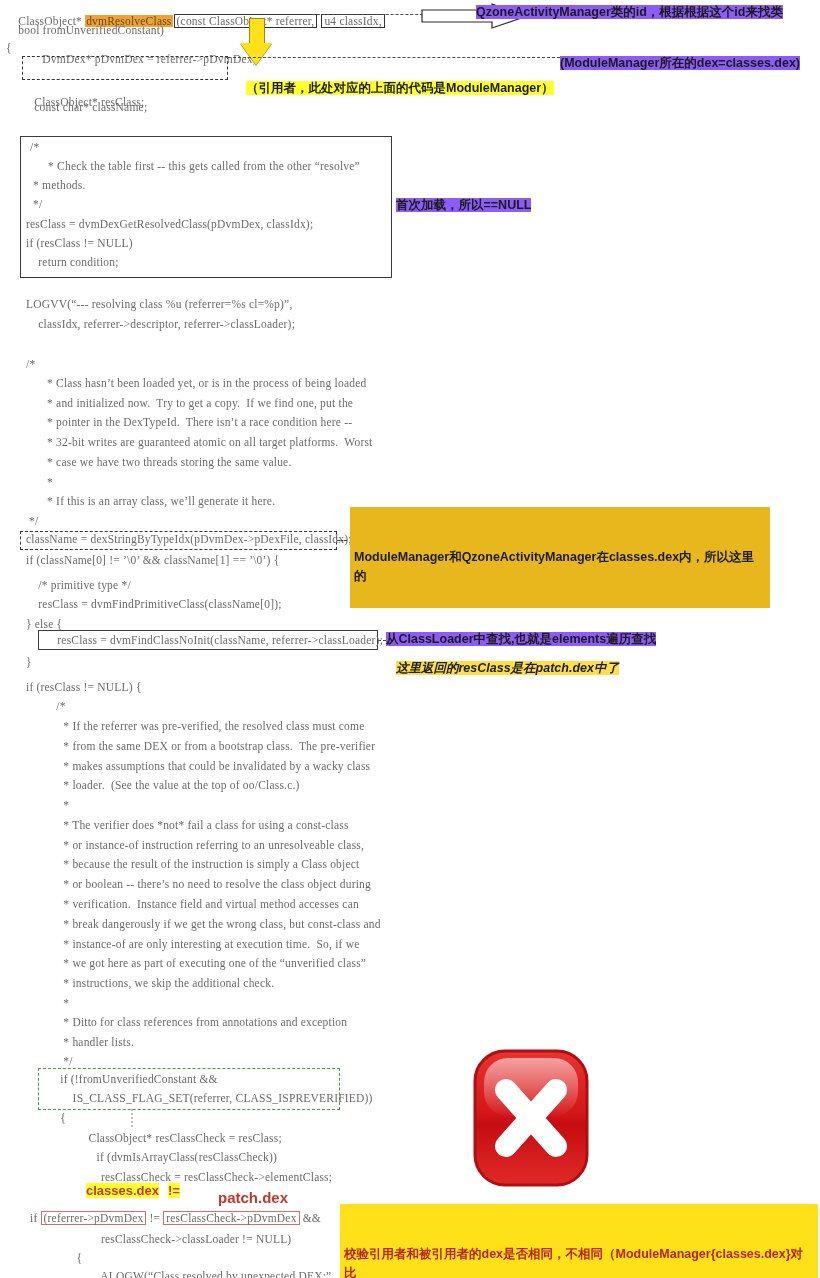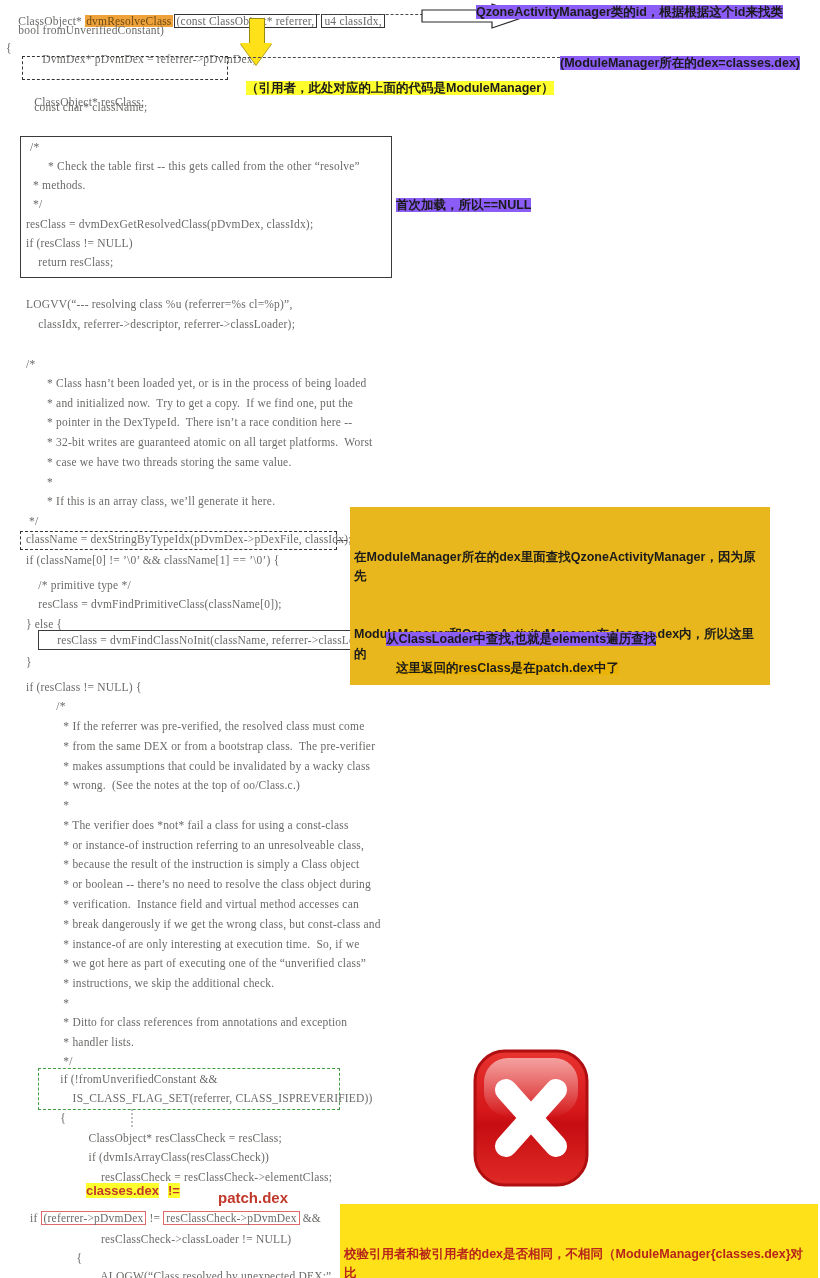--- a/index.html
+++ b/index.html
@@ -22,21 +22,21 @@
     position:absolute;
     font-family:"Liberation Sans","DejaVu Sans",sans-serif;
     font-weight:bold;
     font-size:12.5px;
     color:#1b1b1b;
     line-height:1.55;
     white-space:pre-wrap;
   }
   .hl-gold{background:#8b5cf6;}
   .hl-yellow{background:#ffff2e;}
-  .hl-green{background:#eab308;}
+  .hl-green{background:#fde047;font-style:italic;}
 
   
   .box{position:absolute;box-sizing:border-box;}
   .box-dash-dark{border:1px dashed #333;}
   .box-solid-dark{border:1px solid #3a3a3a;}
   .box-dash-green{border:1px dashed #3f9c43;}
   .rule{position:absolute;border-top:1px dashed #4a4a4a;height:0;}
 
   
   .arrow-down{position:absolute;}
@@ -75,21 +75,21 @@
   <div class="code" style="left:22px;top:96px;">    ClassObject* resClass;</div>
   <div class="code" style="left:22px;top:101px;">    const char* className;</div>
 
   <div class="box box-solid-dark" style="left:20px;top:136px;width:372px;height:142px;"></div>
   <div class="code" style="left:30px;top:141px;">/*</div>
   <div class="code" style="left:45px;top:160px;"> * Check the table first -- this gets called from the other “resolve”</div>
   <div class="code" style="left:30px;top:179px;"> * methods.</div>
   <div class="code" style="left:30px;top:198px;"> */</div>
   <div class="code" style="left:26px;top:218px;">resClass = dvmDexGetResolvedClass(pDvmDex, classIdx);</div>
   <div class="code" style="left:26px;top:237px;">if (resClass != NULL)</div>
-  <div class="code" style="left:26px;top:256px;">    return resClass;</div>
+  <div class="code" style="left:26px;top:256px;">    return condition;</div>
 
   <div class="code" style="left:26px;top:298px;">LOGVV(“--- resolving class %u (referrer=%s cl=%p)”,</div>
   <div class="code" style="left:26px;top:318px;">    classIdx, referrer-&gt;descriptor, referrer-&gt;classLoader);</div>
 
   <div class="code" style="left:26px;top:358px;">/*</div>
   <div class="code" style="left:44px;top:377px;"> * Class hasn’t been loaded yet, or is in the process of being loaded</div>
   <div class="code" style="left:44px;top:397px;"> * and initialized now.  Try to get a copy.  If we find one, put the</div>
   <div class="code" style="left:44px;top:416px;"> * pointer in the DexTypeId.  There isn’t a race condition here --</div>
   <div class="code" style="left:44px;top:436px;"> * 32-bit writes are guaranteed atomic on all target platforms.  Worst</div>
   <div class="code" style="left:44px;top:456px;text-align:center;"> * case we have two threads storing the same value.</div>
@@ -108,21 +108,21 @@
   <div class="box box-solid-dark" style="left:38px;top:630px;width:340px;height:20px;"></div>
   <div class="code" style="left:45px;top:634px;">    resClass = dvmFindClassNoInit(className, referrer-&gt;classLoader);</div>
 
   <div class="code" style="left:26px;top:656px;">}</div>
   <div class="code" style="left:26px;top:681px;">if (resClass != NULL) {</div>
 
   <div class="code" style="left:44px;top:700px;">    /*</div>
   <div class="code" style="left:48px;top:720px;">     * If the referrer was pre-verified, the resolved class must come</div>
   <div class="code" style="left:48px;top:740px;">     * from the same DEX or from a bootstrap class.  The pre-verifier</div>
   <div class="code" style="left:48px;top:760px;">     * makes assumptions that could be invalidated by a wacky class</div>
-  <div class="code" style="left:48px;top:779px;">     * wrong.  (See the notes at the top of oo/Class.c.)</div>
+  <div class="code" style="left:48px;top:779px;">     * loader.  (See the value at the top of oo/Class.c.)</div>
   <div class="code" style="left:48px;top:799px;">     *</div>
   <div class="code" style="left:48px;top:819px;">     * The verifier does *not* fail a class for using a const-class</div>
   <div class="code" style="left:48px;top:839px;">     * or instance-of instruction referring to an unresolveable class,</div>
   <div class="code" style="left:48px;top:858px;">     * because the result of the instruction is simply a Class object</div>
   <div class="code" style="left:48px;top:878px;">     * or boolean -- there’s no need to resolve the class object during</div>
   <div class="code" style="left:48px;top:898px;">     * verification.  Instance field and virtual method accesses can</div>
   <div class="code" style="left:48px;top:918px;">     * break dangerously if we get the wrong class, but const-class and</div>
   <div class="code" style="left:48px;top:938px;">     * instance-of are only interesting at execution time.  So, if we</div>
   <div class="code" style="left:48px;top:957px;">     * we got here as part of executing one of the “unverified class”</div>
   <div class="code" style="left:48px;top:977px;">     * instructions, we skip the additional check.</div>
@@ -130,21 +130,21 @@
   <div class="code" style="left:48px;top:1016px;">     * Ditto for class references from annotations and exception</div>
   <div class="code" style="left:48px;top:1036px;">     * handler lists.</div>
   <div class="code" style="left:48px;top:1055px;">     */</div>
 
   <div class="box box-dash-green" style="left:38px;top:1068px;width:302px;height:42px;"></div>
   <div class="code" style="left:48px;top:1073px;">    if (!fromUnverifiedConstant &amp;&amp;</div>
   <div class="code" style="left:48px;top:1092px;">        IS_CLASS_FLAG_SET(referrer, CLASS_ISPREVERIFIED))</div>
 
   <div class="code" style="left:48px;top:1112px;">    {</div>
   <div class="code" style="left:64px;top:1132px;">        ClassObject* resClassCheck = resClass;</div>
-  <div class="code" style="left:64px;top:1151px;">        if (dvmIsArrayClass(resClassCheck))</div>
+  <div class="code" style="left:72px;top:1151px;">        if (dvmIsArrayClass(resClassCheck))</div>
   <div class="code" style="left:64px;top:1171px;">            resClassCheck = resClassCheck-&gt;elementClass;</div>
 
   <div class="code" style="left:30px;top:1211px;"><span>if</span> <span style="display:inline-block;border:1.4px solid #e0696b;padding:0 2px;">(referrer-&gt;pDvmDex</span> <span>!=</span> <span style="display:inline-block;border:1.4px solid #e0696b;padding:0 2px;">resClassCheck-&gt;pDvmDex</span> <span>&amp;&amp;</span></div>
 
   <div class="code" style="left:64px;top:1233px;">            resClassCheck-&gt;classLoader != NULL)</div>
   <div class="code" style="left:52px;top:1252px;">        {</div>
   <div class="code" style="left:64px;top:1270px;">            ALOGW(“Class resolved by unexpected DEX:”</div>
 </div>
 
 <div class="rule" style="left:312px;top:14px;width:116px;"></div>
@@ -172,21 +172,20 @@
 
 <div class="anno" style="left:476px;top:3px;"><span class="hl-gold">QzoneActivityManager类的id，根据根据这个id来找类</span></div>
 
 <div class="anno" style="left:560px;top:54px;"><span class="hl-gold">(ModuleManager所在的dex=classes.dex)</span></div>
 
 <div class="anno" style="left:246px;top:79px;"><span class="hl-yellow">（引用者，此处对应的上面的代码是ModuleManager）</span></div>
 
 <div class="anno" style="left:396px;top:196px;"><span class="hl-gold">首次加载，所以==NULL</span></div>
 
 <div class="anno" style="left:350px;top:507px;width:420px;background:#e8b71d;padding:2px 4px;box-sizing:border-box;">
-  <div>在ModuleManager所在的dex里面查找QzoneActivityManager，因为原先</div>
   <div>ModuleManager和QzoneActivityManager在classes.dex内，所以这里的</div>
 </div>
 
 <div class="anno" style="left:386px;top:630px;"><span class="hl-gold">从ClassLoader中查找,也就是elements遍历查找</span></div>
 
 <div class="anno" style="left:396px;top:659px;"><span class="hl-green">这里返回的resClass是在patch.dex中了</span></div>
 
 <div class="anno" style="left:86px;top:1181px;font-size:13px;"><span class="hl-yellow" style="color:#c0392b;">classes.dex</span></div>
 
 <div class="anno" style="left:168px;top:1181px;font-size:13px;"><span class="hl-yellow" style="color:#c0392b;">!=</span></div>

